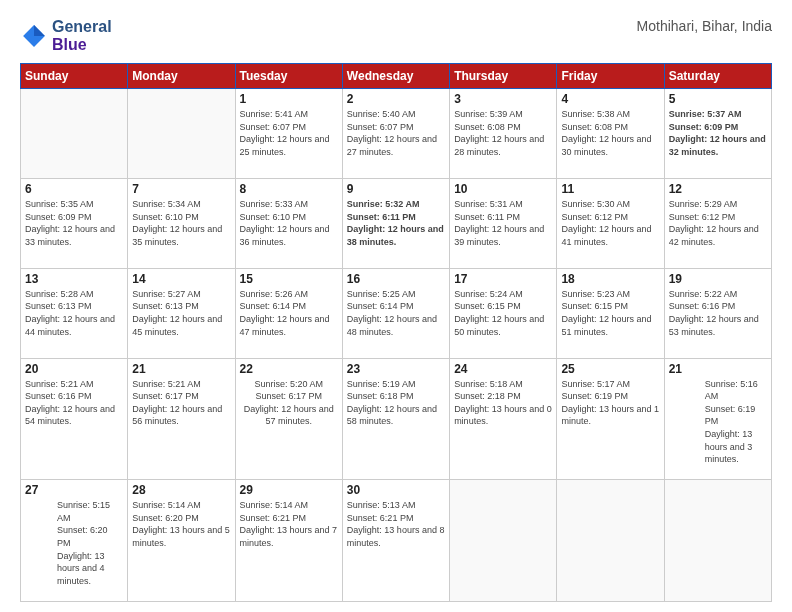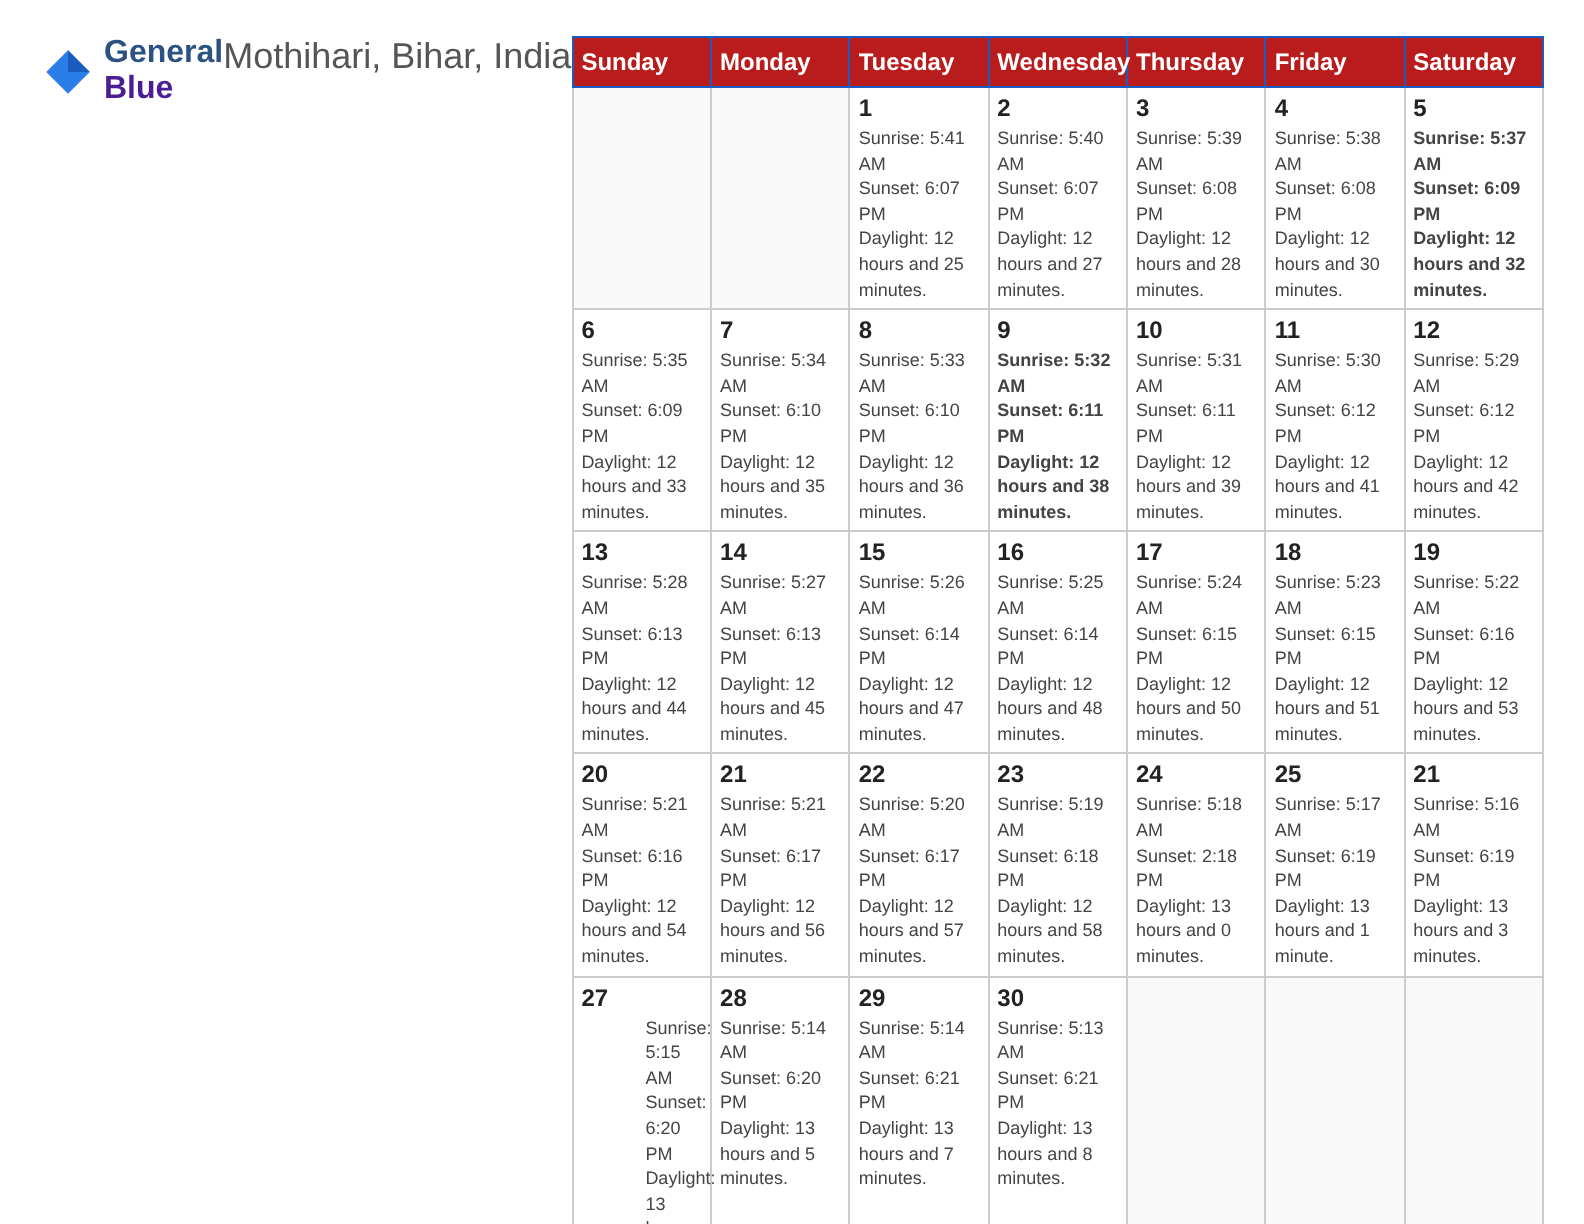--- a/index.html
+++ b/index.html
@@ -8,21 +8,21 @@
       height: 612px;
       font-family: Arial, sans-serif;
       background: #fff;
       overflow: hidden;
     }
     .page {
       width: 792px;
       height: 612px;
       padding: 18px 20px 10px 20px;
       display: flex;
-      flex-direction: row;
+      flex-direction: column;
     }
     .header {
       display: flex;
       justify-content: space-between;
       align-items: flex-start;
       margin-bottom: 10px;
     }
     .logo {
       display: flex;
       align-items: center;
@@ -46,21 +46,21 @@
     .title-section {
       text-align: right;
     }
     .month-title {
       font-size: 32px;
       font-weight: bold;
       color: #2c3e50;
       line-height: 1.1;
     }
     .location {
-      font-size: 18px;
+      font-size: 14px;
       color: #555;
     }
     .calendar {
       flex: 1;
       border: 1px solid #ccc;
       border-collapse: collapse;
       width: 100%;
       table-layout: fixed;
     }
     .calendar th {
@@ -261,21 +261,21 @@
 Daylight: 12 hours and 54 minutes.</div>
           </td>
           <td>
             <div class="day-number">21</div>
             <div class="day-info" style="white-space: pre-line;">Sunrise: 5:21 AM
 Sunset: 6:17 PM
 Daylight: 12 hours and 56 minutes.</div>
           </td>
           <td>
             <div class="day-number">22</div>
-            <div class="day-info" style="white-space: pre-line;">Sunrise: 5:20 AM
+            <div class="day-info" style="white-space: pre-line; text-align: center;">Sunrise: 5:20 AM
 Sunset: 6:17 PM
 Daylight: 12 hours and 57 minutes.</div>
           </td>
           <td>
             <div class="day-number">23</div>
             <div class="day-info" style="white-space: pre-line;">Sunrise: 5:19 AM
 Sunset: 6:18 PM
 Daylight: 12 hours and 58 minutes.</div>
           </td>
           <td>
@@ -285,21 +285,21 @@
 Daylight: 13 hours and 0 minutes.</div>
           </td>
           <td>
             <div class="day-number">25</div>
             <div class="day-info" style="white-space: pre-line;">Sunrise: 5:17 AM
 Sunset: 6:19 PM
 Daylight: 13 hours and 1 minute.</div>
           </td>
           <td>
             <div class="day-number">21</div>
-            <div class="day-info" style="white-space: pre-line;">Sunrise: 5:16 AM
+            <div class="day-info" style="white-space: pre-line; margin-left: 36px;">Sunrise: 5:16 AM
 Sunset: 6:19 PM
 Daylight: 13 hours and 3 minutes.</div>
           </td>
         </tr>
         <tr class="last-row">
           <td>
             <div class="day-number">27</div>
             <div class="day-info" style="white-space: pre-line; margin-left: 32px;">Sunrise: 5:15 AM
 Sunset: 6:20 PM
 Daylight: 13 hours and 4 minutes.</div>

